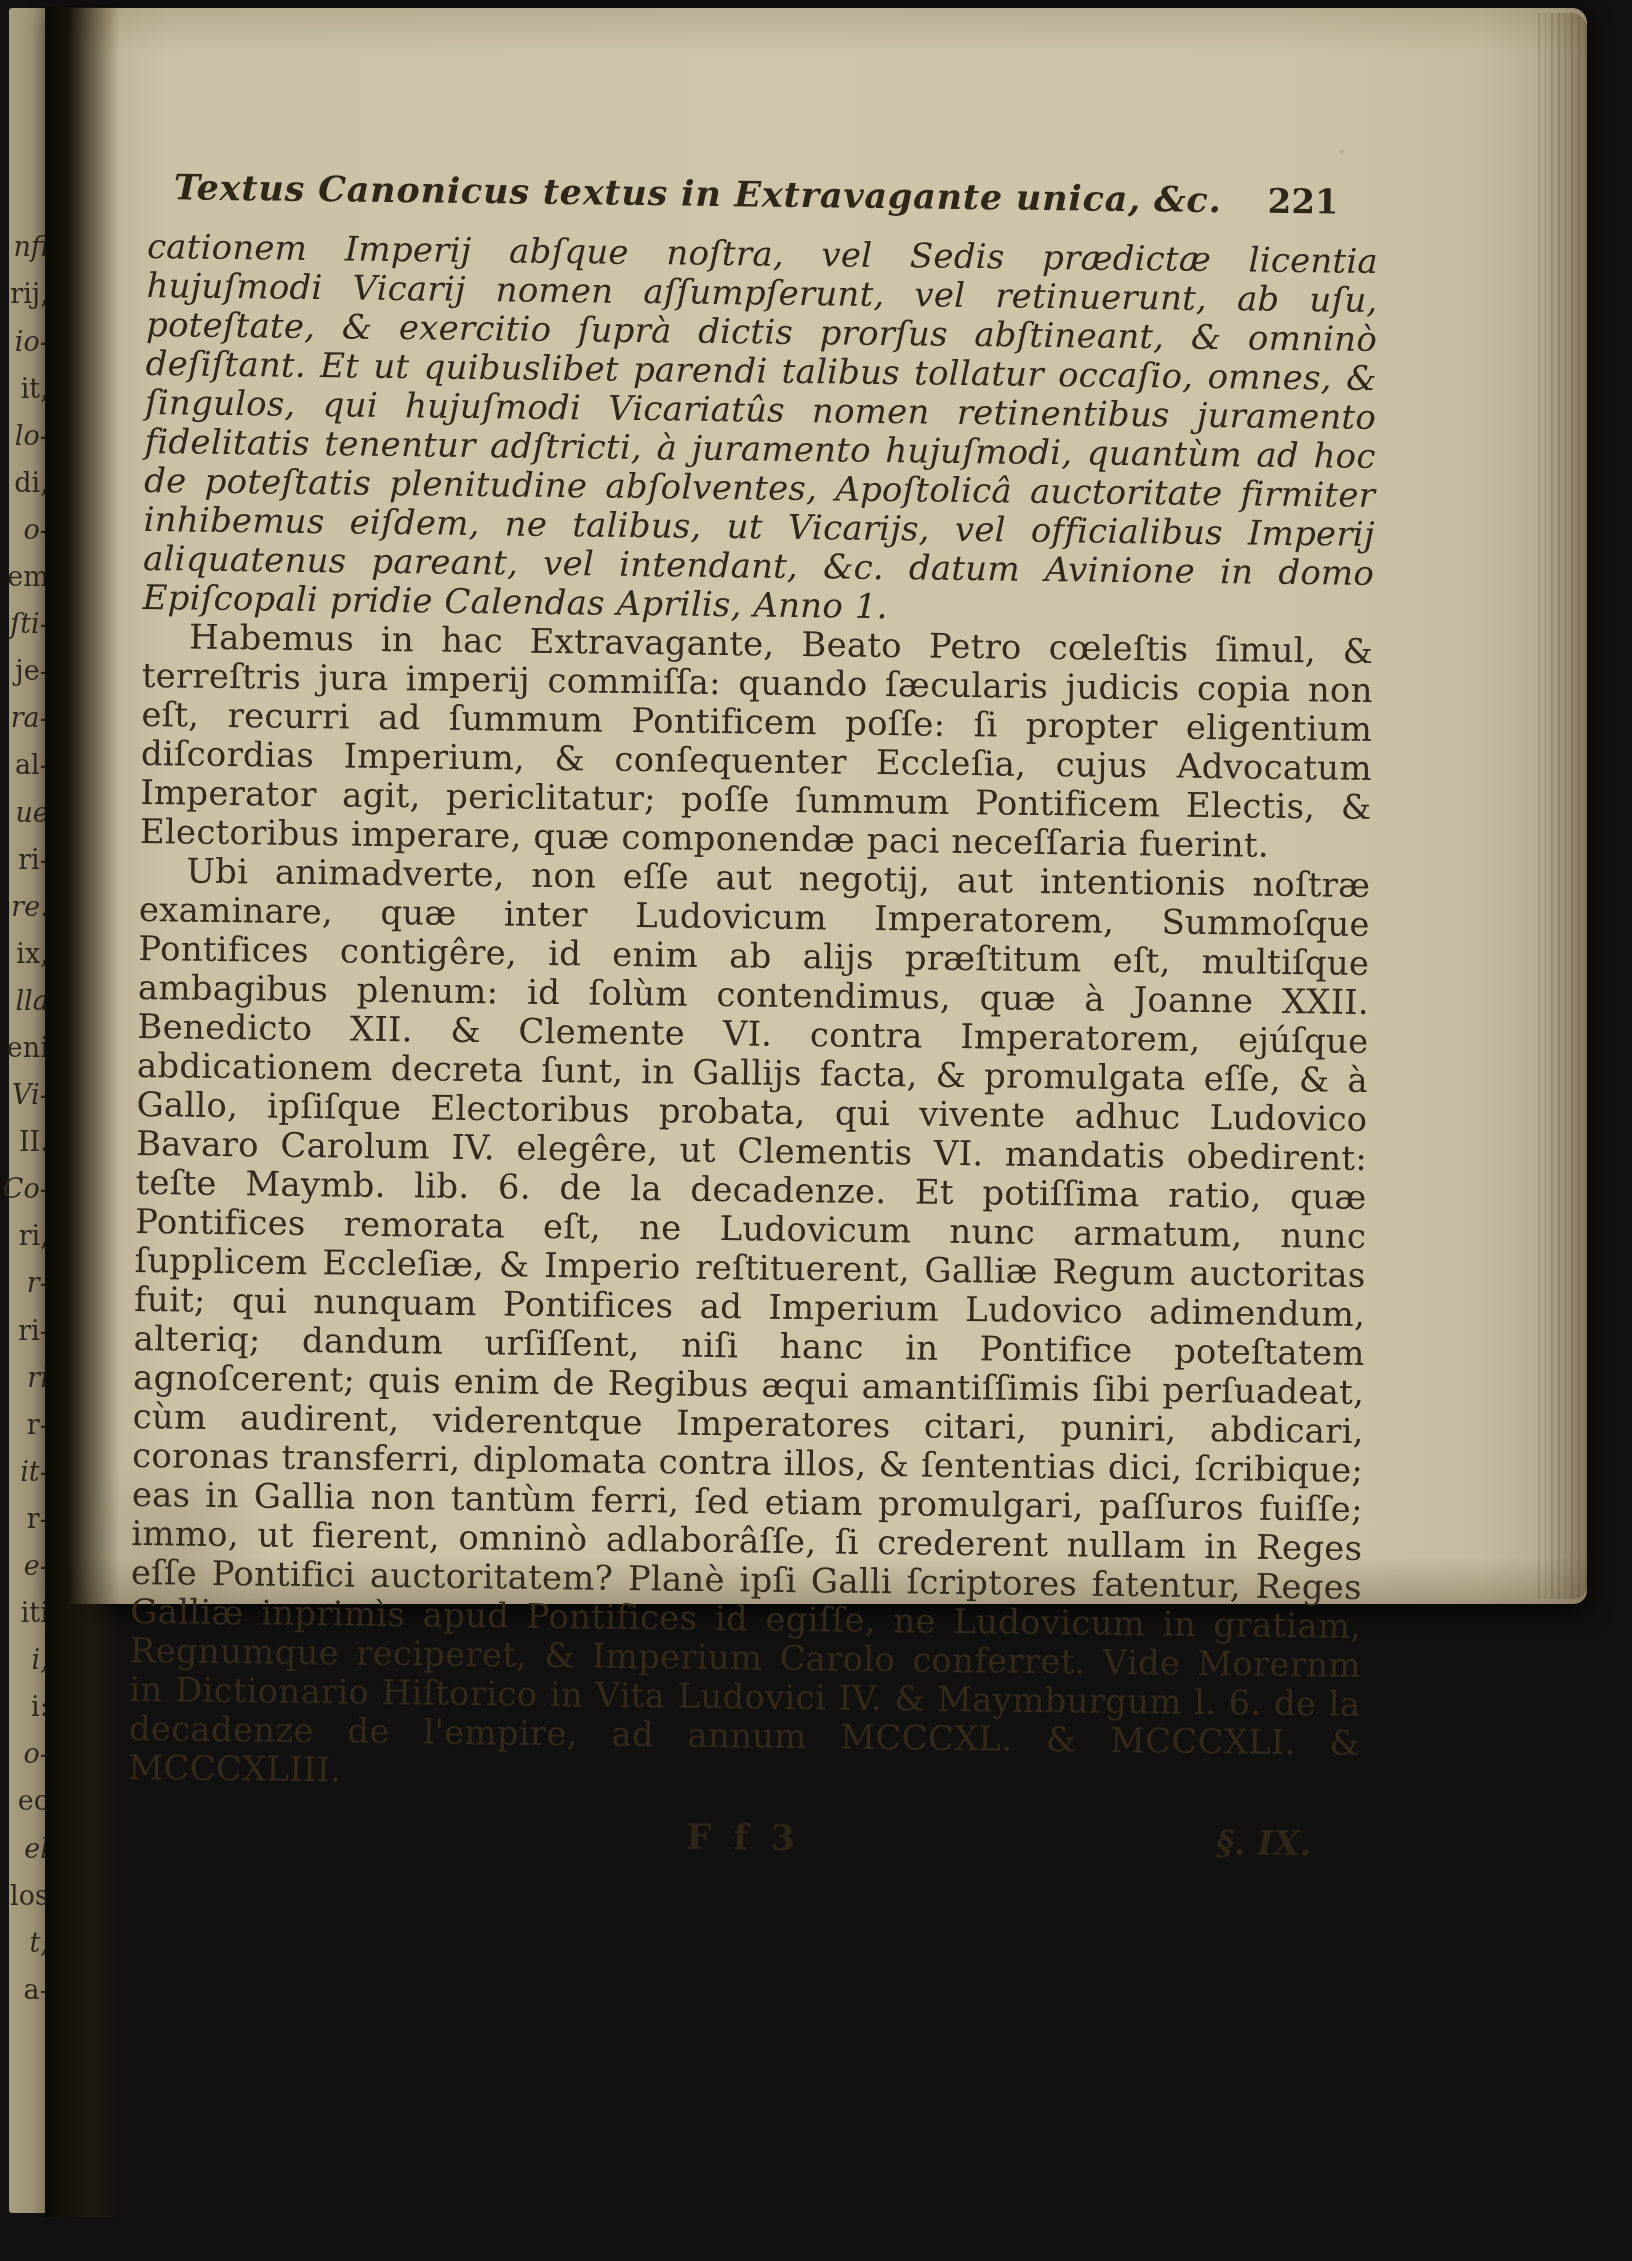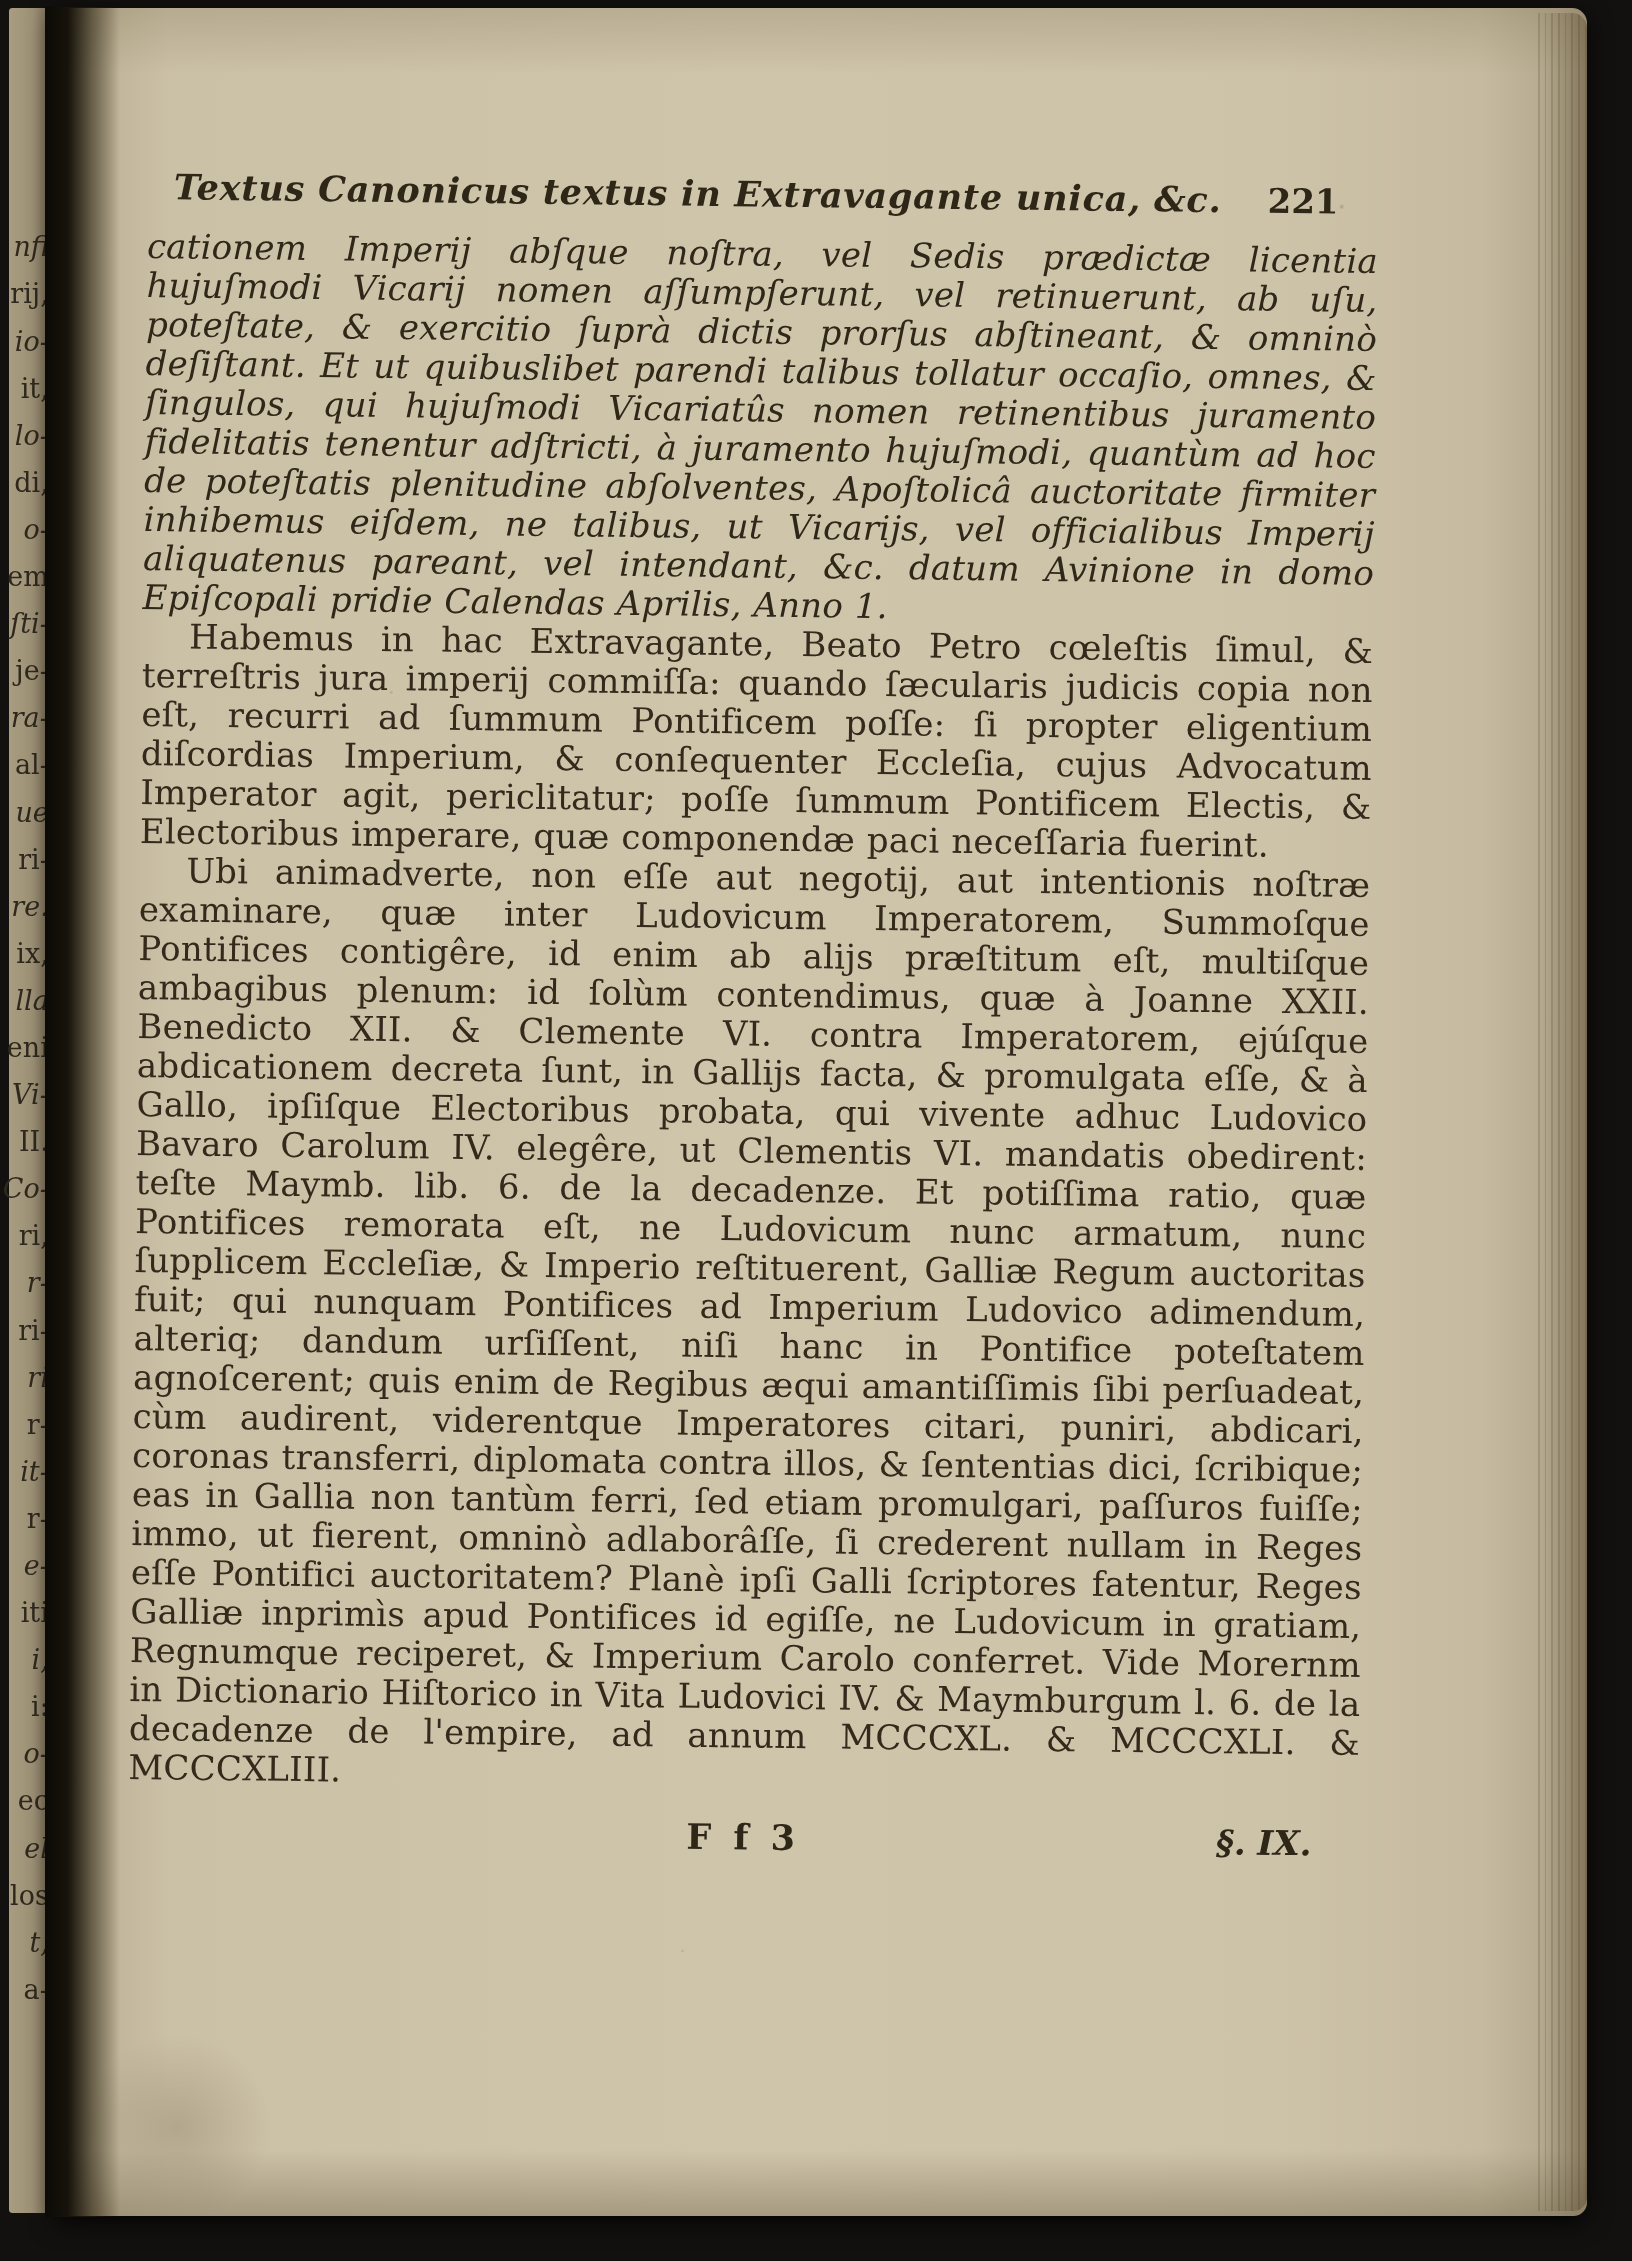--- a/index.html
+++ b/index.html
@@ -58,21 +58,21 @@
     z-index: 3;
     pointer-events: none;
   }
 
   
   .page {
     position: absolute;
     left: 54px;
     top: 8.4px;
     width: 1533px;
-    height: 2208px;
+    height: 1596px;
     border-radius: 3.4px 15px 13.4px 5px;
     background:
       radial-gradient(circle 4.2px at 84% 9%, rgba(96,72,36,0.30), rgba(0,0,0,0) 70%),
       radial-gradient(circle 3.4px at 22% 31%, rgba(96,72,36,0.22), rgba(0,0,0,0) 70%),
       radial-gradient(circle 5px at 64% 72%, rgba(96,72,36,0.18), rgba(0,0,0,0) 70%),
       radial-gradient(circle 2.5px at 41% 88%, rgba(96,72,36,0.25), rgba(0,0,0,0) 70%),
       radial-gradient(circle 117px at 8% 96%, rgba(80,64,36,0.20), rgba(0,0,0,0) 80%),
       linear-gradient(180deg, rgba(120,104,74,0.25) 0%, rgba(0,0,0,0) 3%, rgba(0,0,0,0) 97%, rgba(90,76,50,0.35) 100%),
       linear-gradient(90deg,
         #847860 0px,

